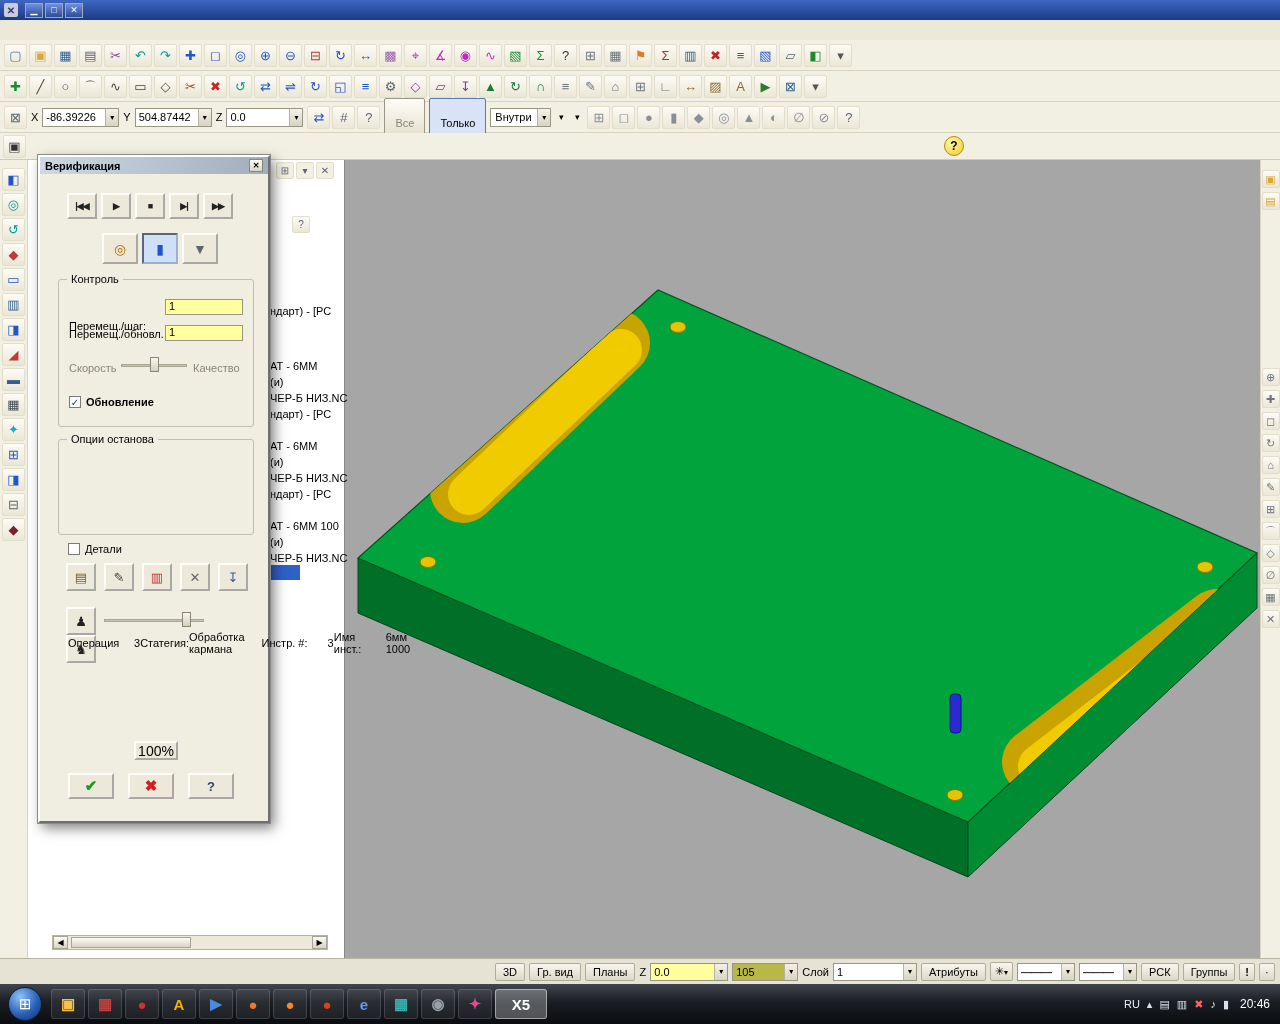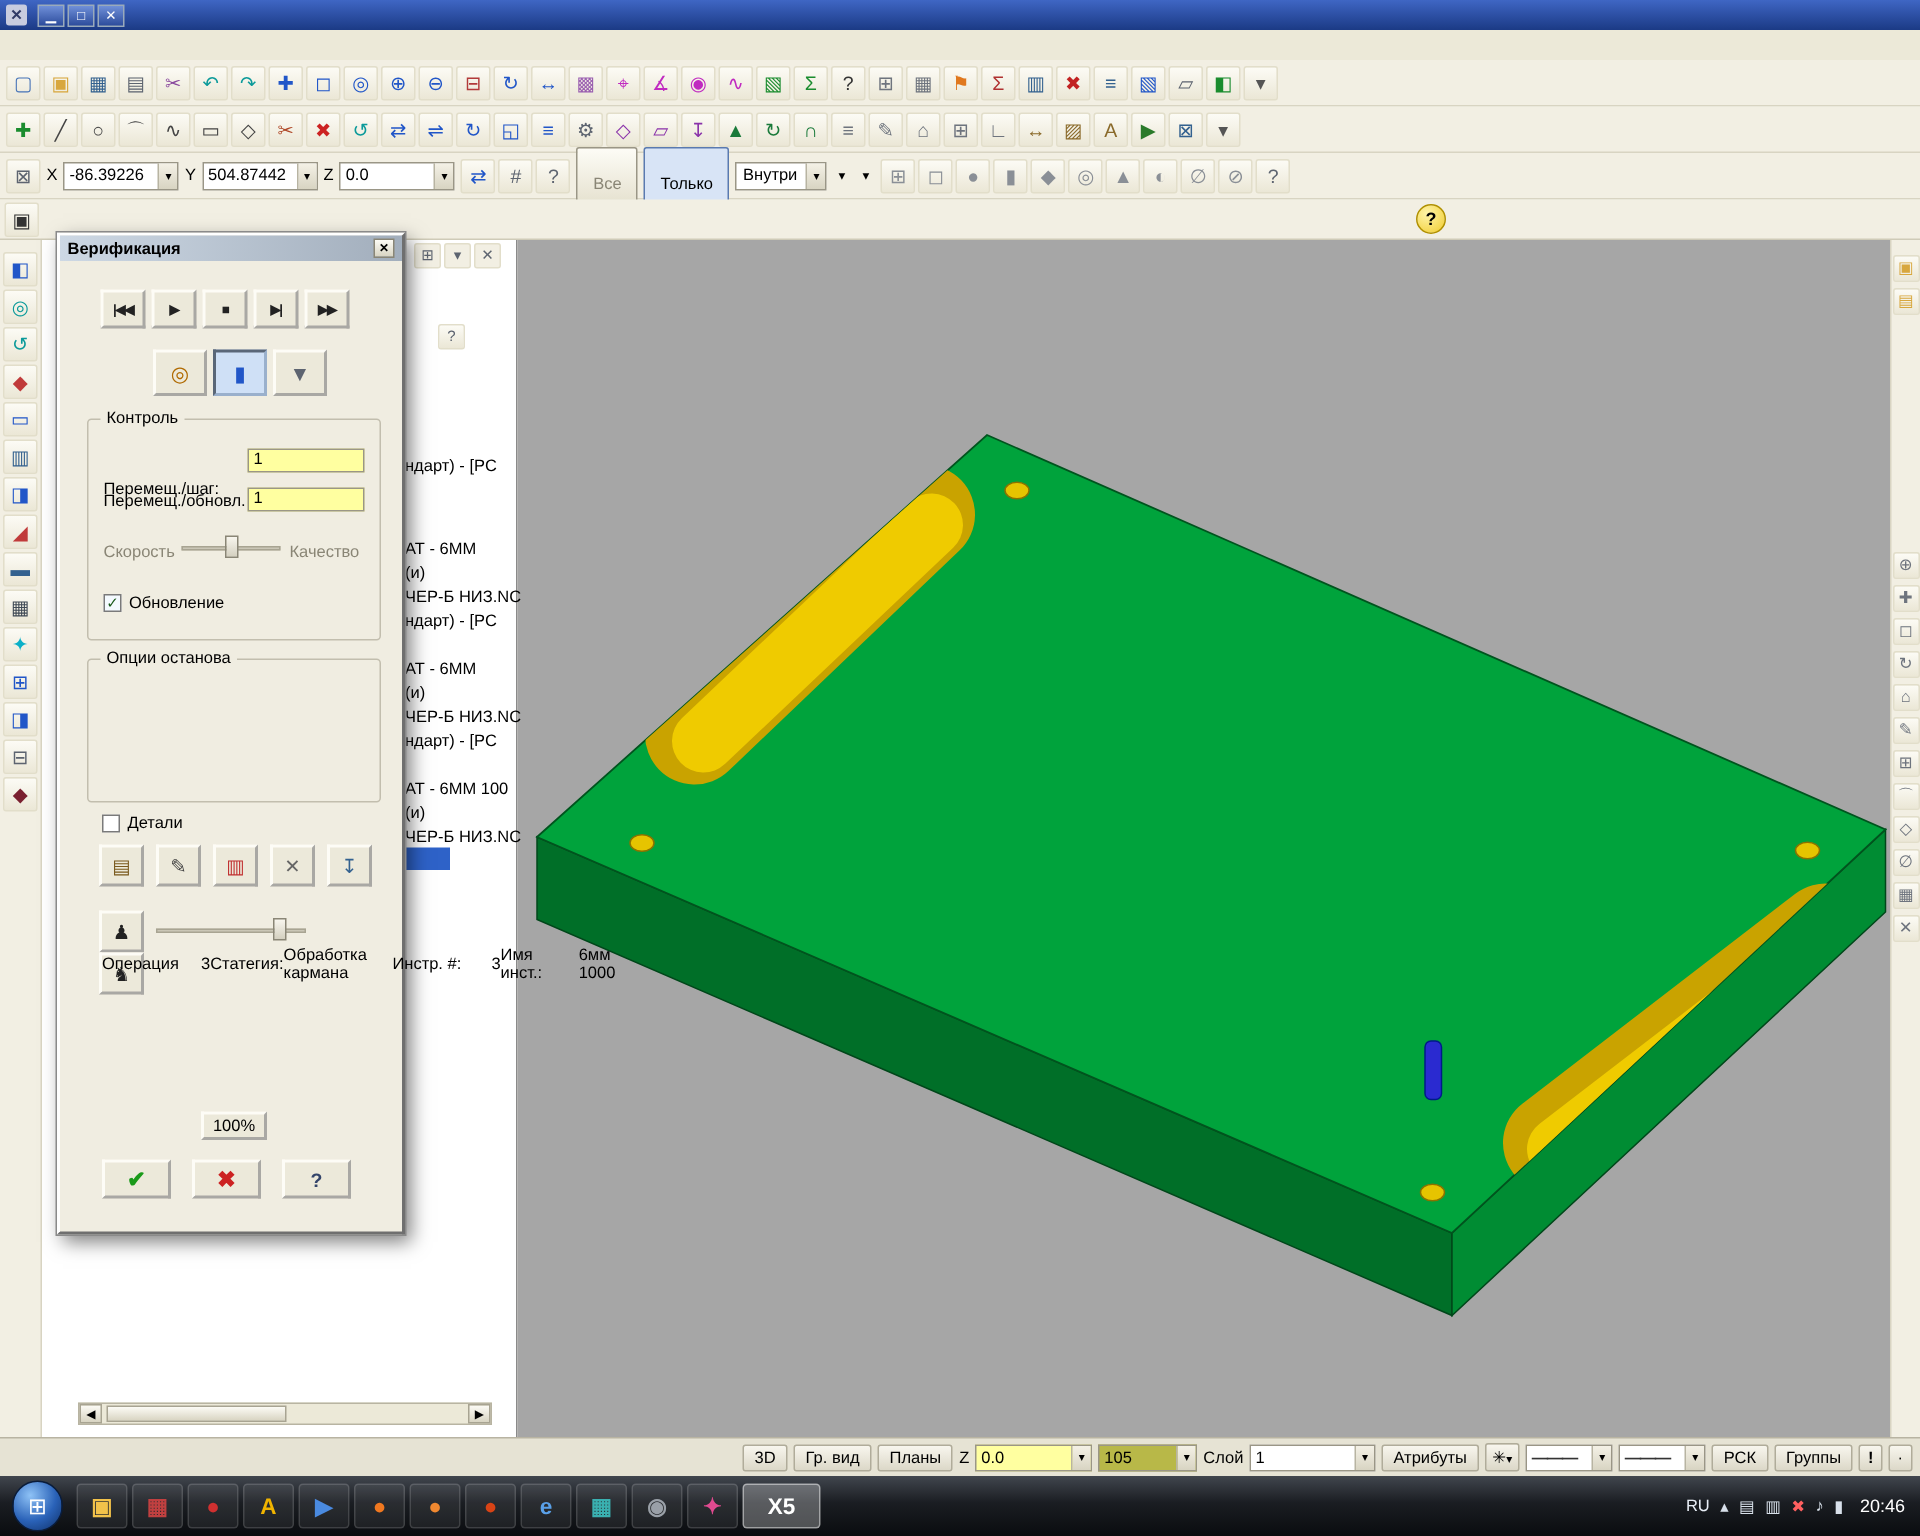--- a/index.html
+++ b/index.html
@@ -102,21 +102,21 @@
   .slider { position:relative; height:18px; }
   .slider .track { position:absolute; left:0; right:0; top:8px; height:3px; background:#cac6b6; border:1px solid #a8a492; }
   .slider .thumb { position:absolute; top:1px; width:9px; height:15px; background:linear-gradient(#f8f6ee,#d4d0c0); border:1px solid #8a8676; }
   .dbtn { width:30px; height:28px; border:2px outset #fdfcf6; background:#ece9da;
     display:flex; align-items:center; justify-content:center; font-size:13px; }
   .inforow { display:flex; height:19px; align-items:center; }
   .inforow .ilabel { width:66px; }
   .okbtn { position:absolute; width:46px; height:26px; border:2px outset #fdfcf6; background:#ece9da;
     display:flex; align-items:center; justify-content:center; font-size:15px; font-weight:bold; }
   .pctbtn { position:absolute; left:94px; top:584px; width:44px; height:19px; border:2px outset #fdfcf6;
-    background:#ece9da; display:flex; align-items:center; justify-content:center; font-size:11px; }
+    background:#ece9da; display:flex; align-items:center; justify-content:center; font-size:14px; }
 
   
   .statusbar { position:absolute; left:0; top:958px; width:1280px; height:26px; background:#e6e3d4;
     border-top:1px solid #b8b4a2; display:flex; align-items:center; gap:4px; padding:0 5px; z-index:20; }
   .sb-spacer { width:486px; }
   .sbtn { border:1px solid #b0ac9a; background:linear-gradient(#f8f6ee,#dcd8c8); padding:2px 7px; border-radius:2px; white-space:nowrap; }
   .sfield { display:flex; align-items:center; border:1px solid #9a9686; height:18px; background:#fff; }
   .sfield .cval { padding:0 3px; }
   .sfield.yellow { background:var(--field-yellow); }
   .sfield.olive { background:#b8b848; }
@@ -659,21 +659,21 @@
       <span class="abs" style="left:10px;top:48px">Перемещ./обновл.</span>
       <div class="ybox" style="left:106px;top:45px"><span>1</span></div>
       <span class="abs dimtext" style="left:10px;top:82px">Скорость</span>
       <div class="slider abs" style="left:62px;top:76px;width:66px">
         <div class="track"></div>
         <div class="thumb" style="left:29px"></div>
       </div>
       <span class="abs dimtext" style="left:134px;top:82px">Качество</span>
       <label class="cbrow abs" style="left:10px;top:116px">
         <span class="cb checked">✓</span>
-        <span style="font-weight:normal">Обновление</span>
+        <span style="font-weight:bold">Обновление</span>
       </label>
     </div>
 
     <div class="grp" style="left:18px;top:282px;width:196px;height:96px">
       <span class="legend">Опции останова</span>
     </div>
 
     <label class="cbrow abs" style="left:28px;top:386px">
       <span class="cb"></span>
       <span>Детали</span>

